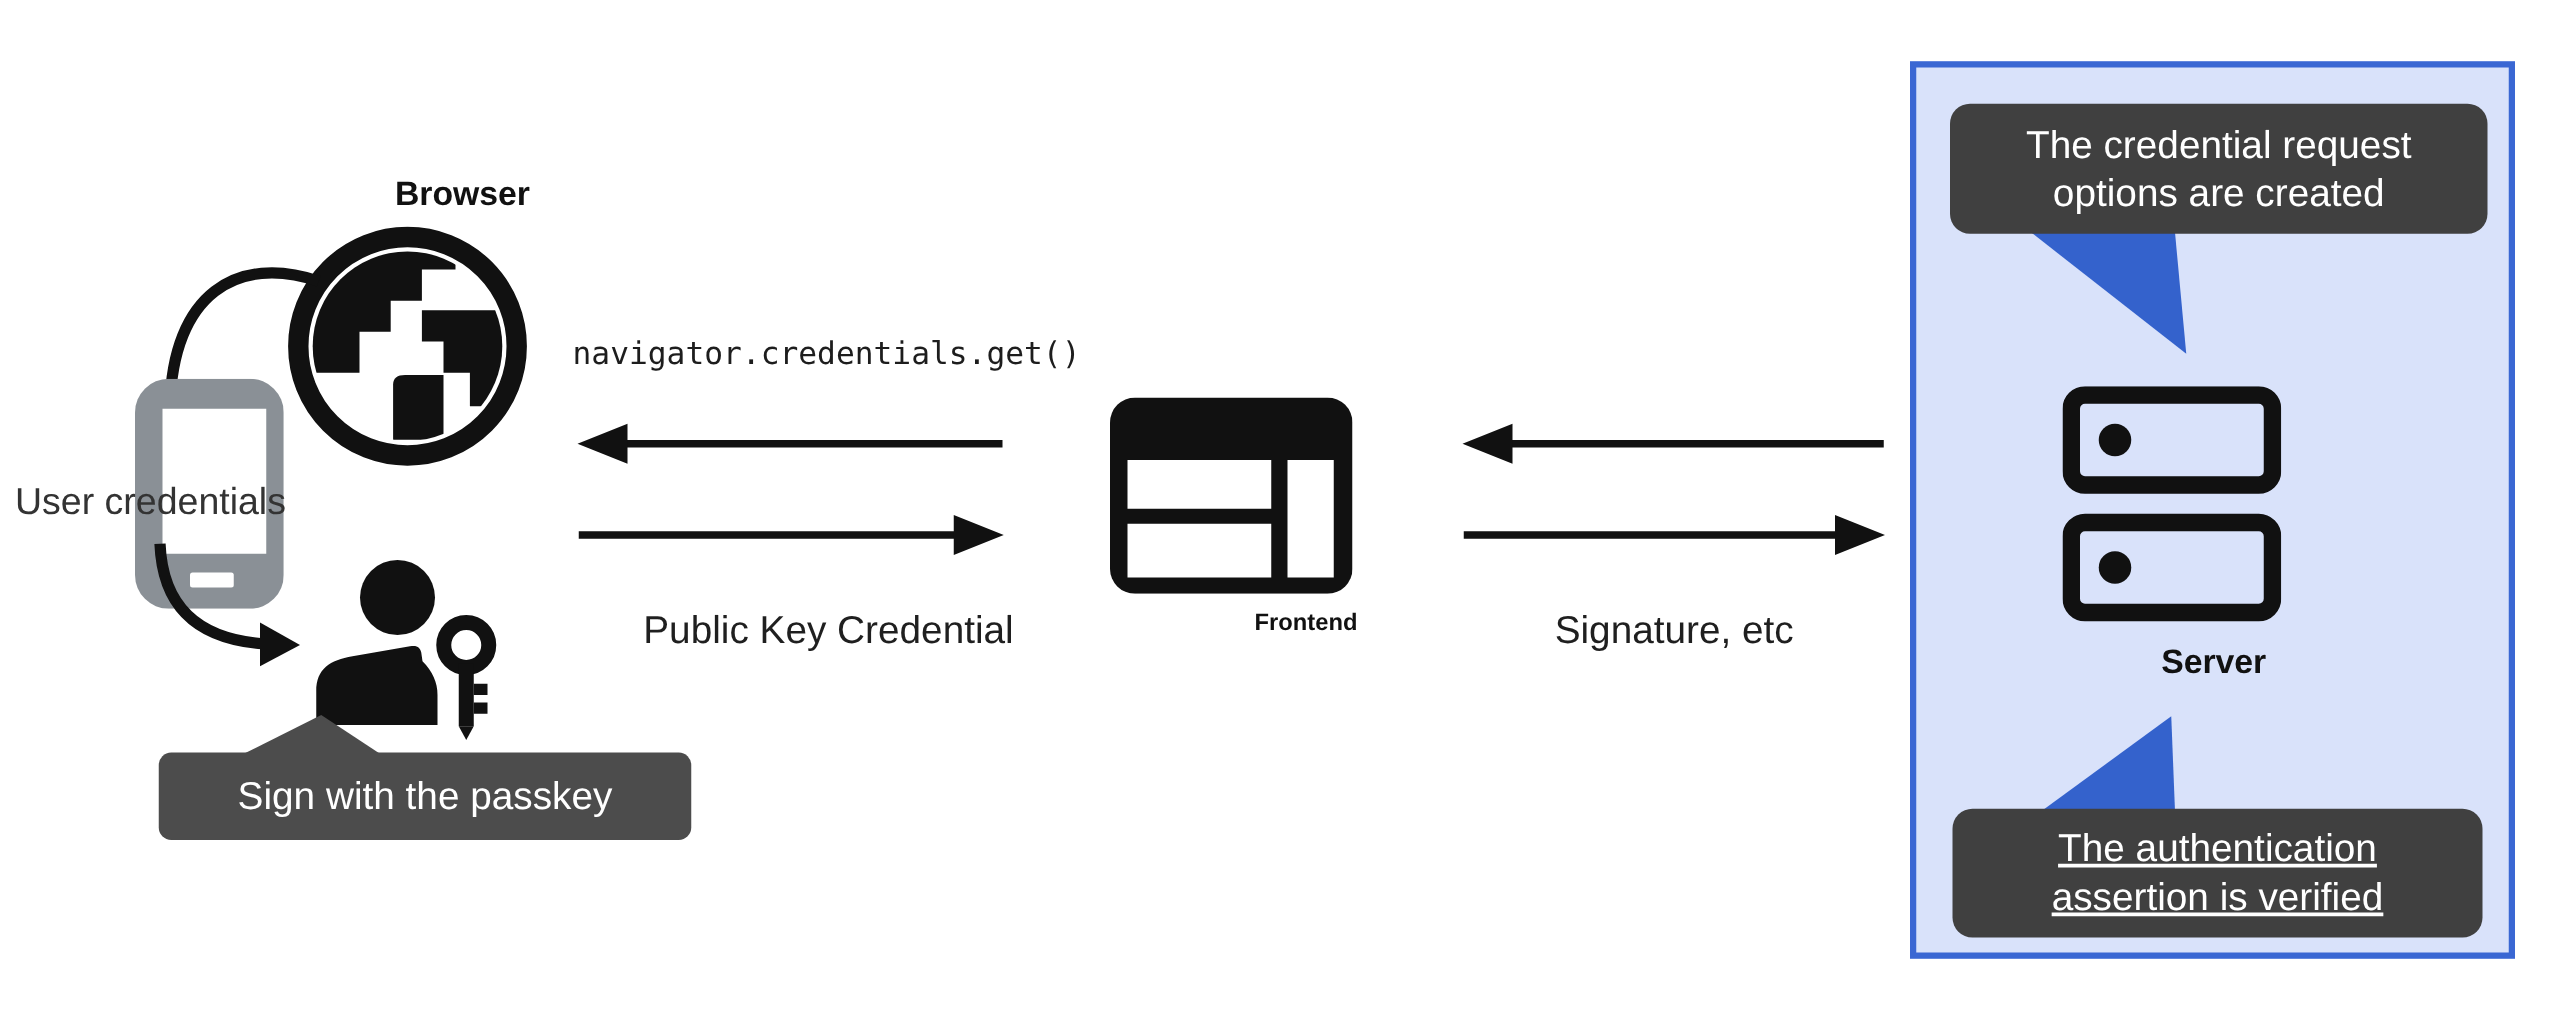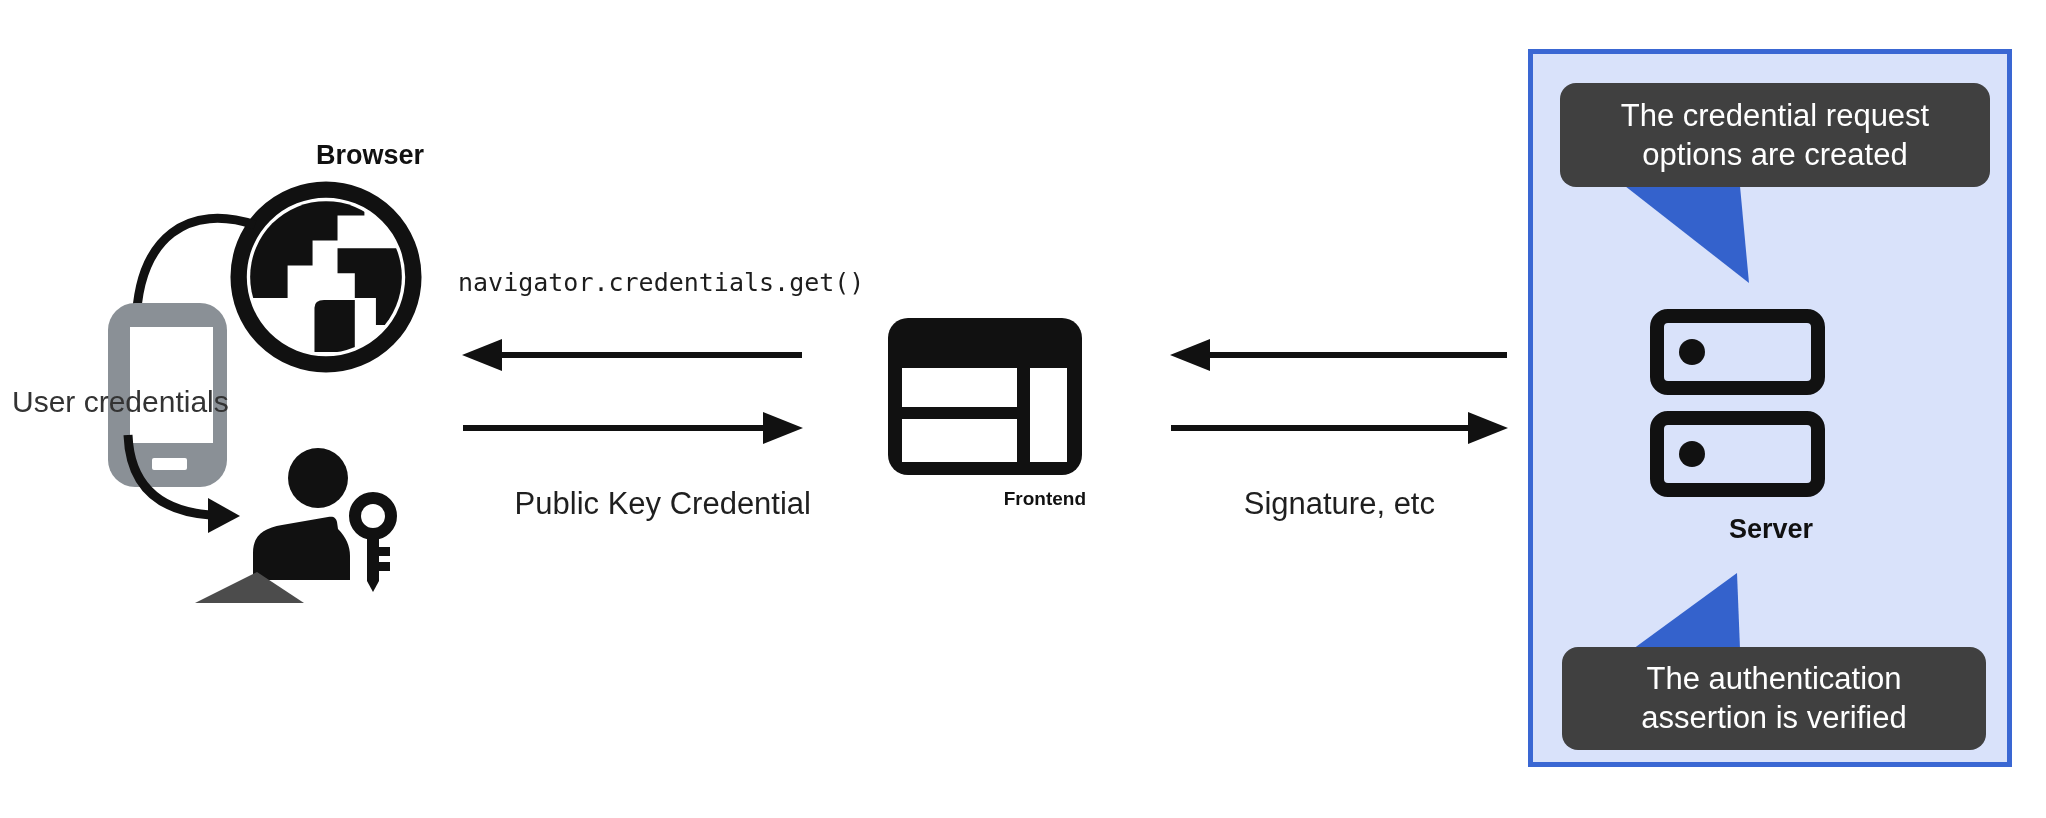--- a/index.html
+++ b/index.html
@@ -28,21 +28,21 @@
   
   .server-panel{
     left:1528px;top:49px;width:484px;height:718px;
     background:#d9e2fa;border:5px solid #3a67d3;box-sizing:border-box;
   }
   .bubble{
     position:absolute;background:#404040;border-radius:16px;color:#ffffff;
     font-size:31px;line-height:39px;text-align:center;
   }
   .bubble-top{left:1560px;top:83px;width:430px;height:104px;padding-top:13px;box-sizing:border-box;}
-  .bubble-bottom{left:1562px;top:647px;width:424px;height:103px;padding-top:12px;box-sizing:border-box;}
+  .bubble-bottom{left:1562px;top:647px;width:424px;height:103px;padding-top:12px;box-sizing:border-box;text-decoration:underline;}
   .server-label{left:1663px;top:514px;width:150px;font-size:27px;}
   svg{display:block;}
 </style>
 </head>
 <body>
 
 <div class="stage">
 
   <div class="abs lbl bold center browser-label">Browser</div>
 
@@ -88,20 +88,21 @@
     <rect x="19" y="40" width="12" height="50" fill="#111"></rect>
     <rect x="31" y="56" width="11" height="9" fill="#111"></rect>
     <rect x="31" y="71" width="11" height="9" fill="#111"></rect>
     <polygon points="19,90 31,90 25,101" fill="#111"></polygon>
   </svg>
 
   <svg class="abs" style="left:185px;top:570px;" width="130" height="34" viewBox="0 0 130 34">
     <polygon points="10,33 72,2 119,33" fill="#4c4c4c"></polygon>
   </svg>
 
+  <div class="abs tooltip">Sign with the passkey</div>
 
   <div class="abs lbl code-call">navigator.credentials.get()</div>
 
   <svg class="abs" style="left:460px;top:338px;" width="345" height="34" viewBox="0 0 345 34">
     <rect x="36" y="14" width="306" height="6" fill="#111"></rect>
     <polygon points="2,17 42,1 42,33" fill="#111"></polygon>
   </svg>
 
   <svg class="abs" style="left:460px;top:411px;" width="345" height="34" viewBox="0 0 345 34">
     <rect x="3" y="14" width="306" height="6" fill="#111"></rect>

